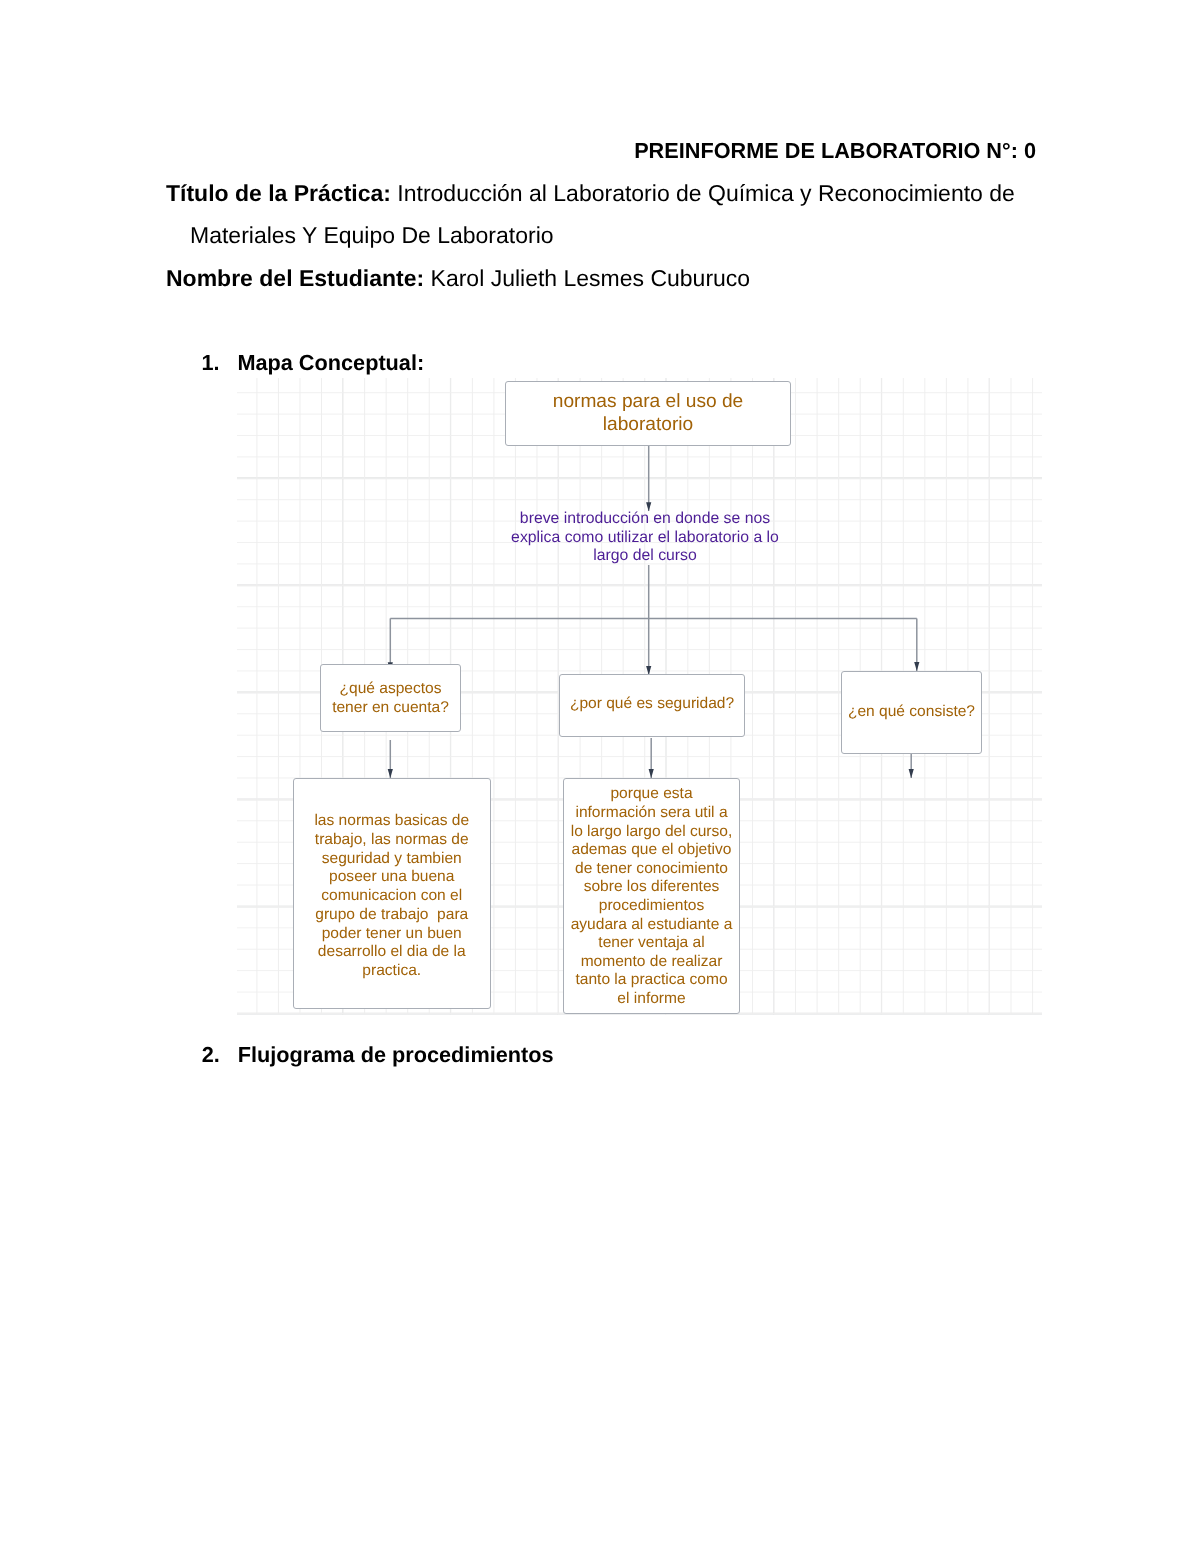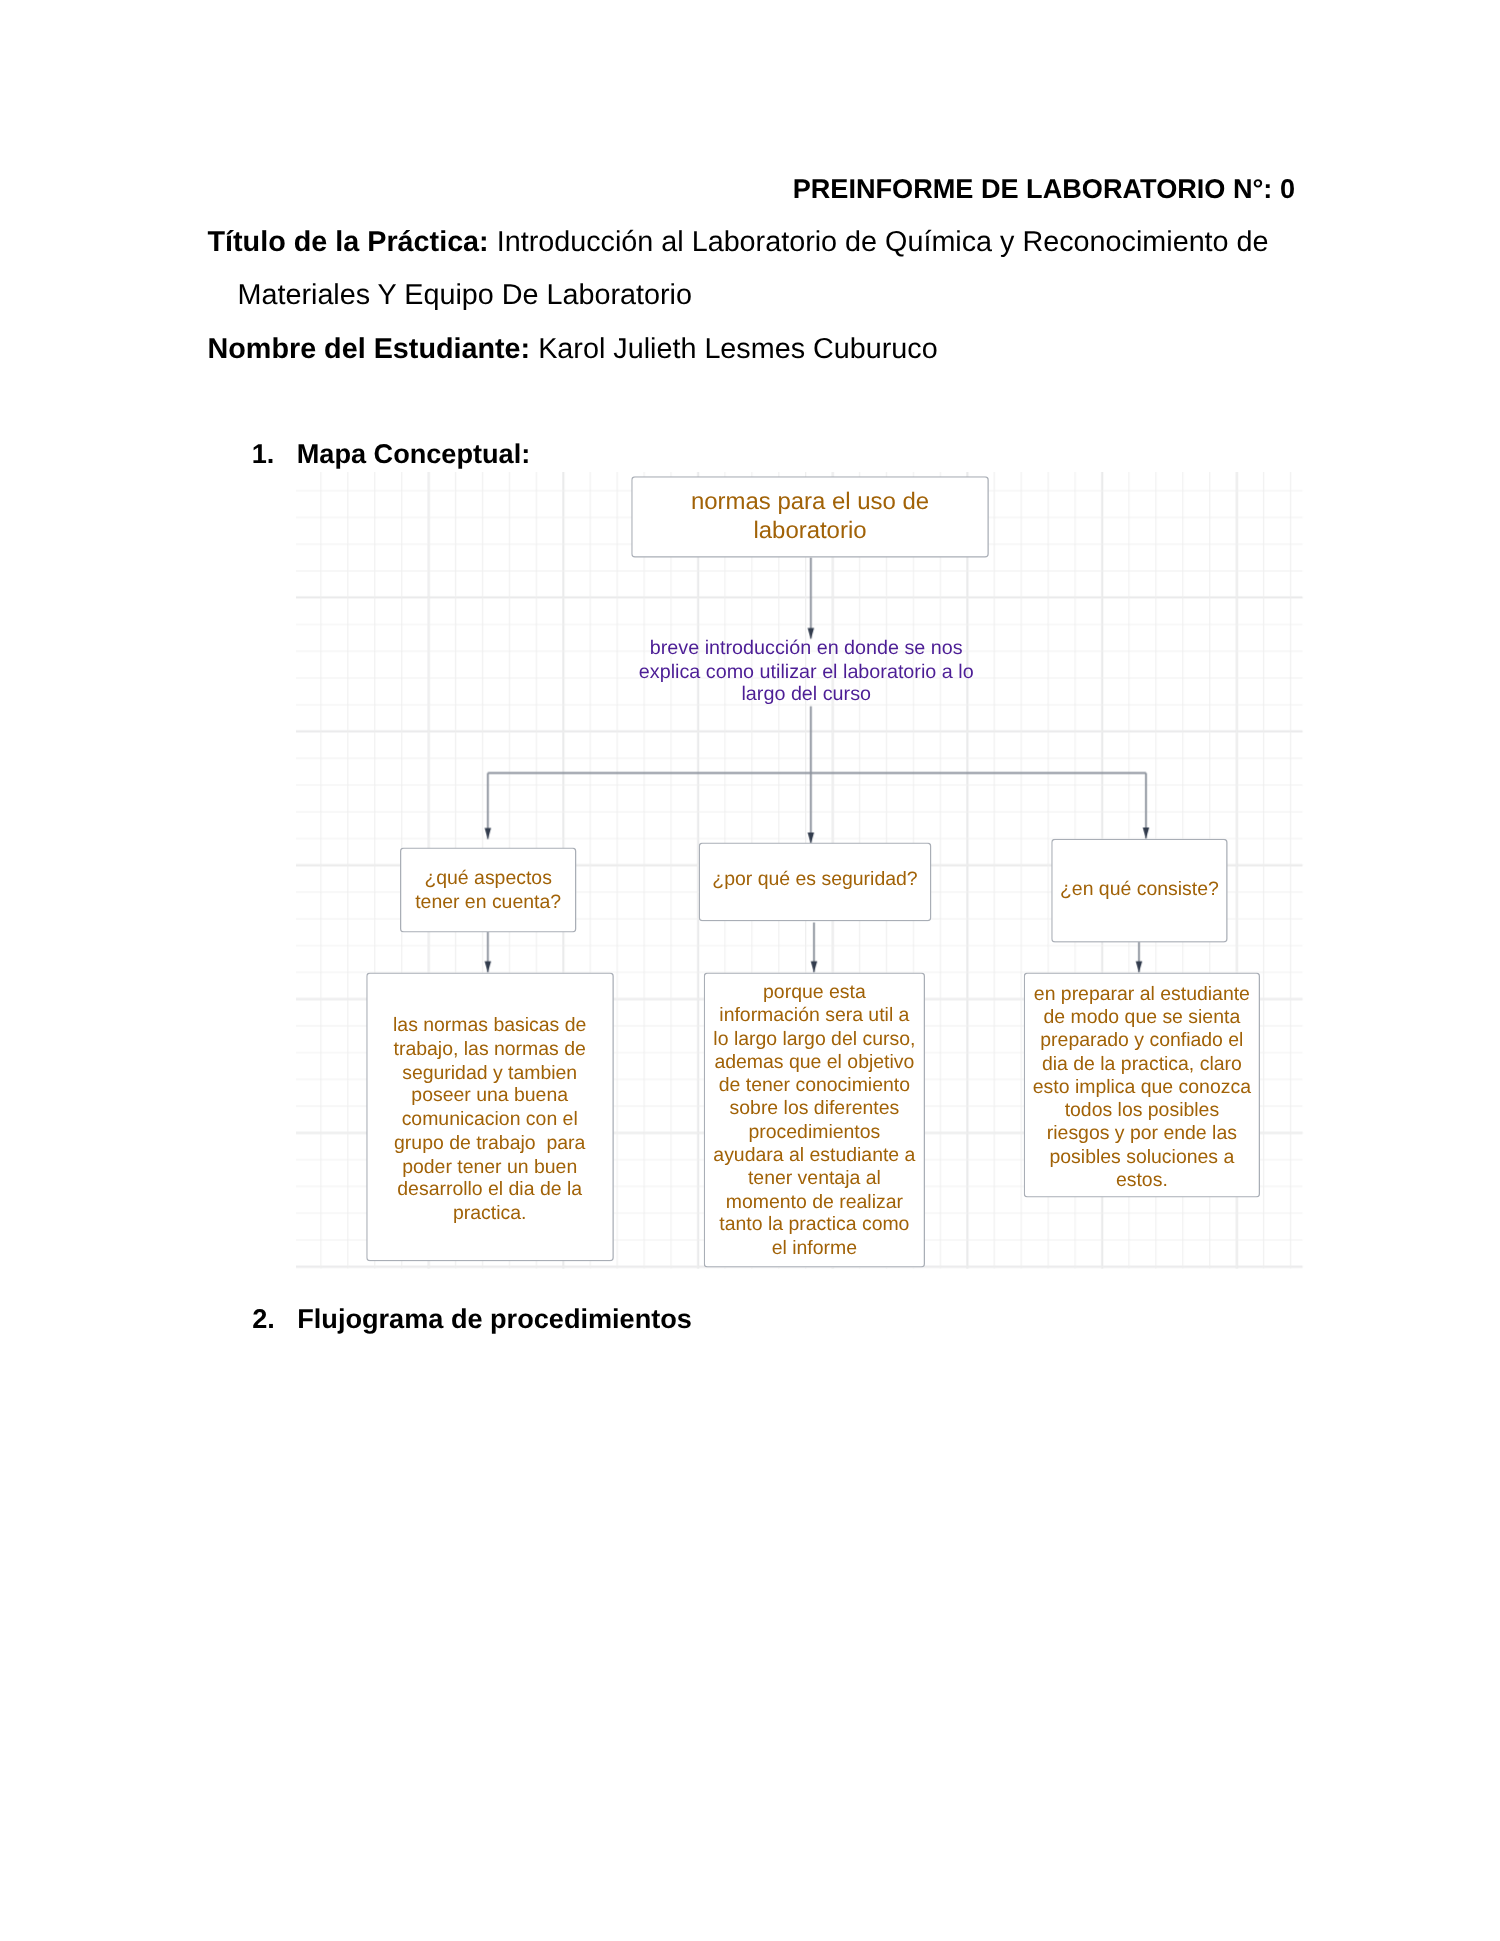--- a/index.html
+++ b/index.html
@@ -92,34 +92,31 @@
     </svg>
 
     <div class="node big" style="left:268px;top:3px;width:286px;height:65px;">
       <span style="width:272px;">normas para el uso de laboratorio</span>
     </div>
 
     <div class="freelabel" style="left:268.3px;top:132.2px;width:280px;">
       <span>breve introducción en donde se nos explica como utilizar el laboratorio a lo largo del curso</span>
     </div>
 
-    <div class="node" style="left:83px;top:300px;width:141px;height:68px;">
+    <div class="node" style="left:83px;top:286px;width:141px;height:68px;">
       <span style="width:125px;top:1px;">¿qué aspectos tener en cuenta?</span>
     </div>
     <div class="node" style="left:322px;top:296px;width:186px;height:63px;">
       <span style="width:176px;top:-1px;">¿por qué es seguridad?</span>
     </div>
     <div class="node" style="left:604px;top:293px;width:141px;height:83px;">
       <span style="width:131px;top:0px;">¿en qué consiste?</span>
     </div>
 
     <div class="node" style="left:55.5px;top:400px;width:197.5px;height:231px;">
       <span style="width:176px;top:3px;">las normas basicas de trabajo, las normas de seguridad y tambien poseer una buena comunicacion con el grupo de trabajo  para poder tener un buen desarrollo el dia de la practica.</span>
     </div>
     <div class="node" style="left:326px;top:400px;width:177px;height:236px;">
       <span style="width:164px;top:1px;line-height:18.6px;">porque esta información sera util a lo largo largo del curso, ademas que el objetivo de tener conocimiento sobre los diferentes procedimientos ayudara al estudiante a tener ventaja al momento de realizar tanto la practica como el informe</span>
     </div>
-    <div class="node" style="left:582px;top:400px;width:189px;height:180px;">
-      <span style="width:176px;top:2.5px;line-height:18.6px;">en preparar al estudiante de modo que se sienta preparado y confiado el dia de la practica, claro esto implica que conozca todos los posibles riesgos y por ende las posibles soluciones a estos.</span>
-    </div>
   </div>
 
 </div>
 
 </body></html>

